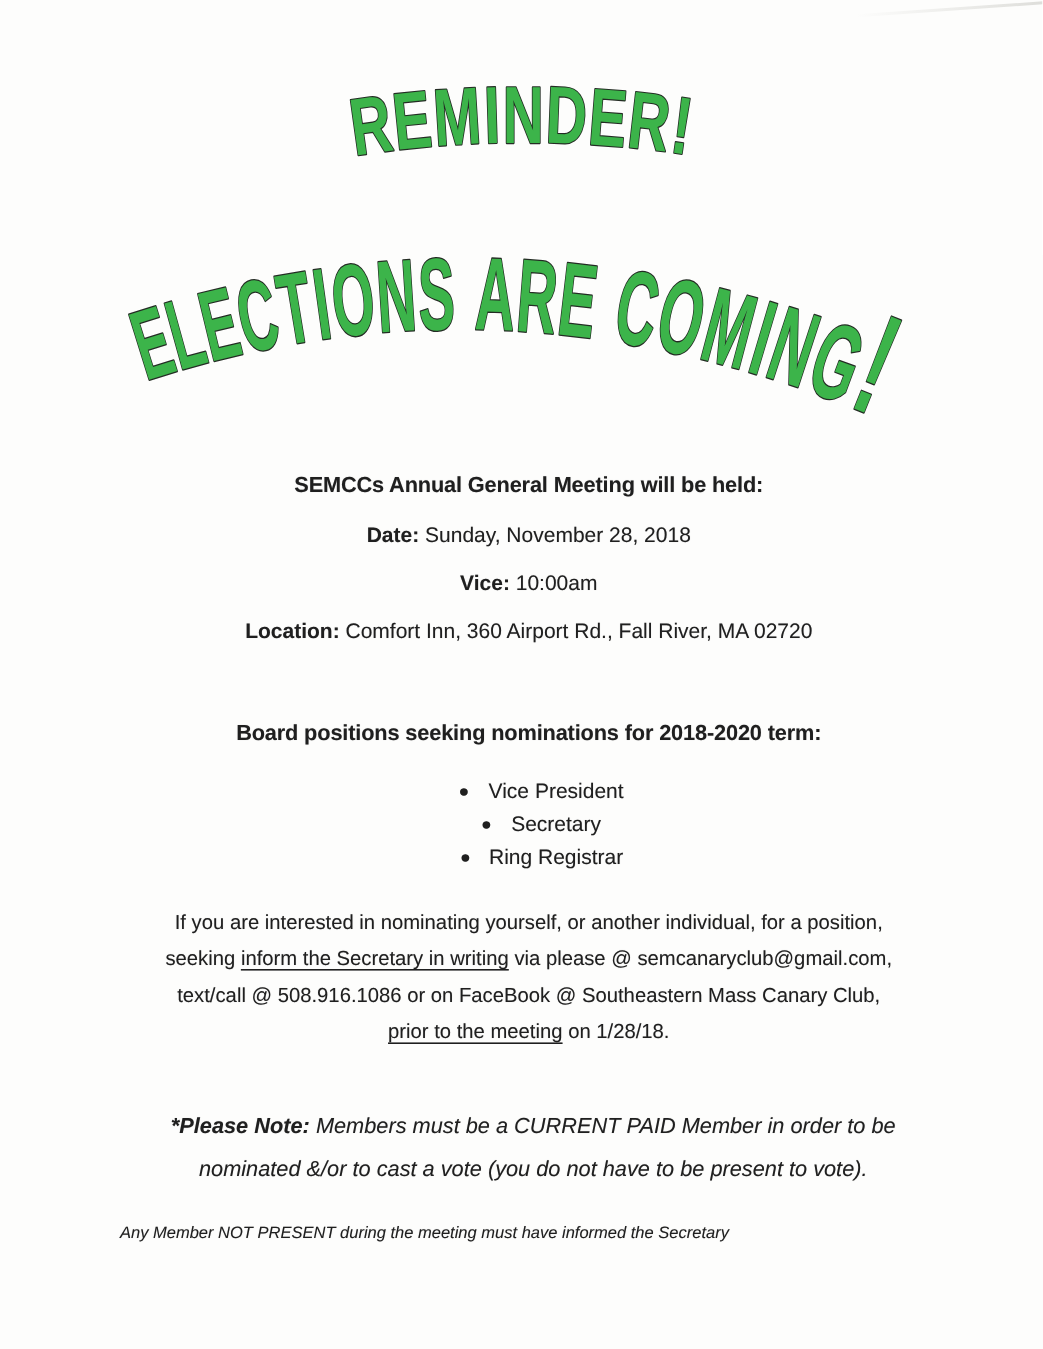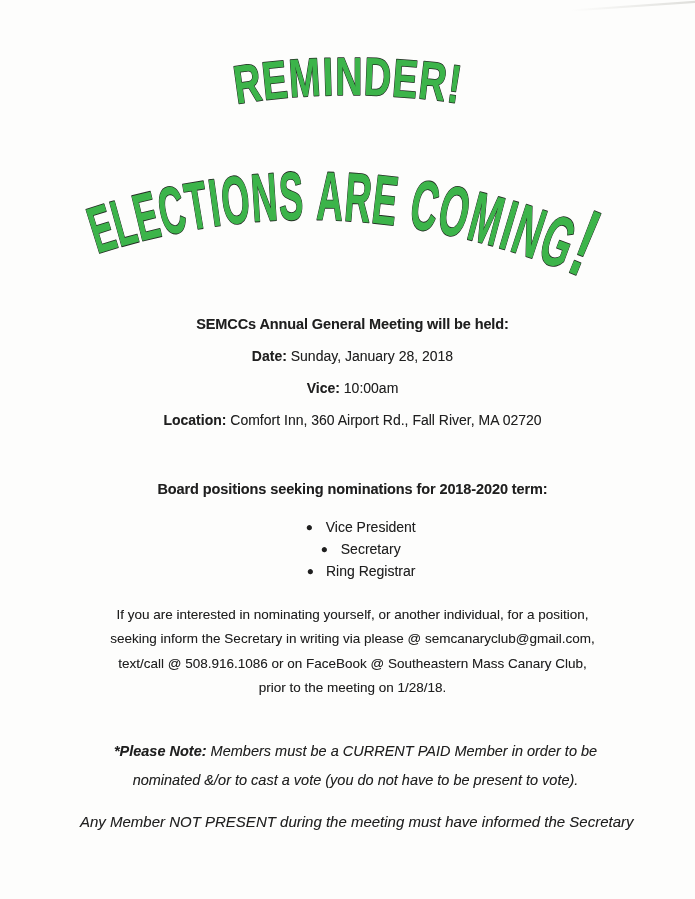--- a/index.html
+++ b/index.html
@@ -43,32 +43,33 @@
   }
   .positions li{line-height:22px;}
   .bullet{display:inline-block;margin-right:12px;transform:scale(.85);}
   .nomination{
     position:absolute;top:603px;left:5px;width:695px;
     text-align:center;font-size:13.5px;
     text-shadow:0 0 .5px rgba(40,40,40,.35);
   }
   .nomination div{line-height:24.4px;white-space:nowrap;}
   .u{
+    text-decoration:underline;
     text-decoration-thickness:1.3px;
     text-underline-offset:3px;
   }
   .note{
     position:absolute;top:737px;left:8px;width:695px;
     text-align:center;font-size:14.5px;font-style:italic;
     text-shadow:0 0 .5px rgba(40,40,40,.35);
   }
   .note div{line-height:29px;white-space:nowrap;}
   .closing{
     position:absolute;top:809px;left:80px;width:560px;
-    text-align:left;font-size:15px;font-style:italic;
+    text-align:left;font-size:11px;font-style:italic;
     text-shadow:0 0 .5px rgba(40,40,40,.35);
   }
   .closing div{line-height:26px;white-space:nowrap;}
 </style>
 </head>
 <body>
 
 <div class="page">
 
   <div class="scan-streak"></div>
@@ -105,21 +106,21 @@
         <text transform="translate(521.4 254.8) rotate(18.1) scale(0.53 1)" font-size="71.4" text-anchor="middle">N</text>
         <text transform="translate(549.3 264.6) rotate(20.3) scale(0.53 1)" font-size="71.7" text-anchor="middle">G</text>
         <text transform="translate(572.8 273.7) rotate(22.0) scale(0.53 1)" font-size="96.0" text-anchor="middle">!</text>
       </g>
   </svg>
 
   <div class="line t-heading">SEMCCs Annual General Meeting will be held:</div>
 
   <div class="line t-date">
     <span class="b">Date:</span>
-    <span>Sunday, January 28, 2018</span>
+    <span>Sunday, November 28, 2018</span>
   </div>
 
   <div class="line t-time">
     <span class="b">Vice:</span>
     <span>10:00am</span>
   </div>
 
   <div class="line t-location">
     <span class="b">Location:</span>
     <span>Comfort Inn, 360 Airport Rd., Fall River, MA 02720</span>

